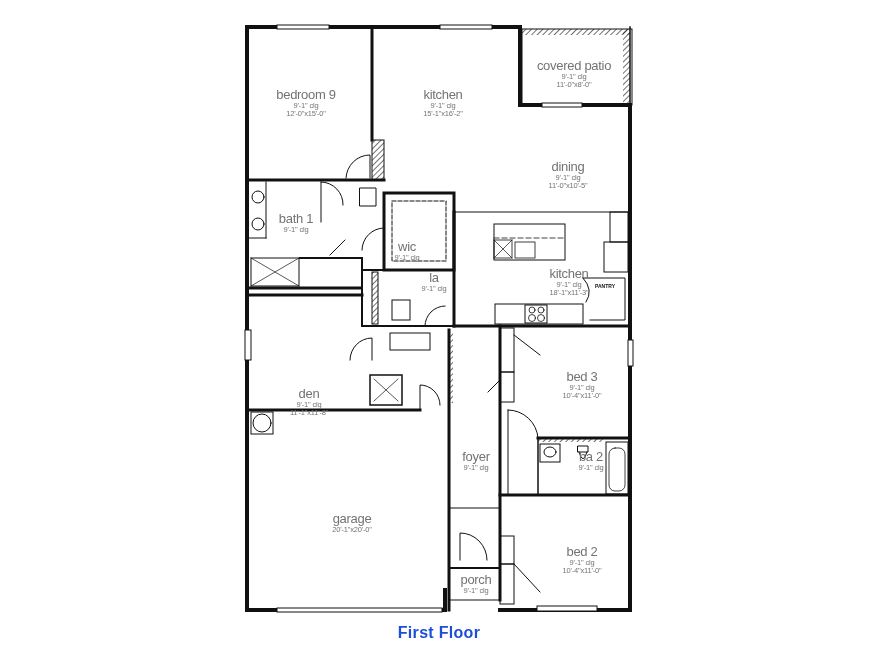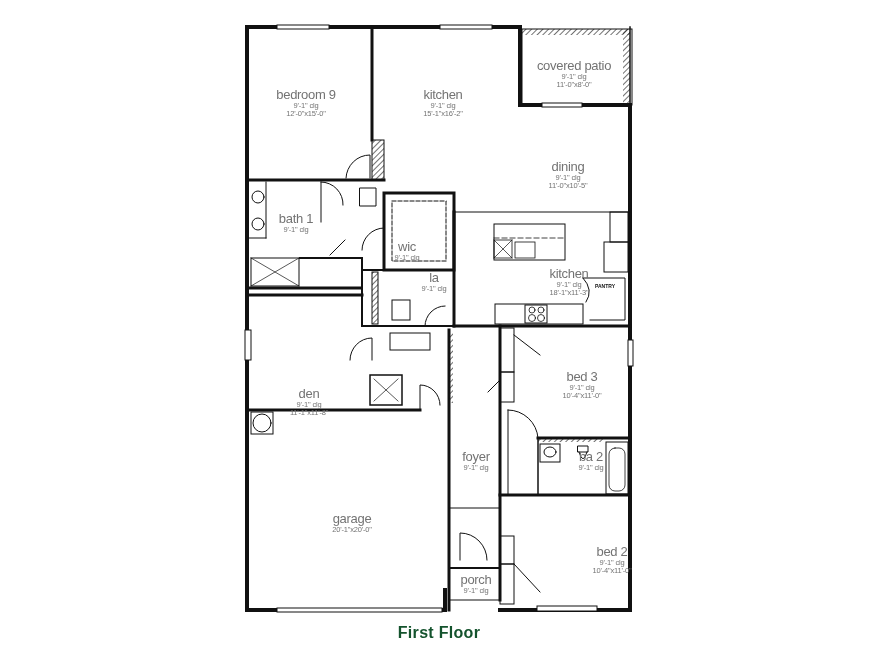--- a/index.html
+++ b/index.html
@@ -2,21 +2,21 @@
 <html><head>
 <meta charset="utf-8">
 <style>
   html, body { margin:0; padding:0; background:#ffffff; }
   body { width:878px; height:658px; position:relative; overflow:hidden; font-family:"Liberation Sans", sans-serif; }
   #plan { position:absolute; left:0; top:0; width:878px; height:658px; }
   .room-label { position:absolute; text-align:center; color:#737373; line-height:1.05; transform:translateX(-50%); white-space:nowrap; }
   .room-name { font-size:13px; font-family:"Liberation Sans Narrow","Liberation Sans", sans-serif; letter-spacing:-0.3px; display:block; }
   .room-clg, .room-dim { font-size:7.5px; display:block; letter-spacing:-0.2px; }
   .pantry { position:absolute; font-size:5px; font-weight:bold; color:#111; transform:translateX(-50%); }
-  .caption { position:absolute; left:439px; top:624px; transform:translateX(-50%); font-size:16px; font-weight:bold; color:#14532d; letter-spacing:0.3px; }
+  .caption { position:absolute; left:439px; top:624px; transform:translateX(-50%); font-size:16px; font-weight:bold; color:#1d4ed8; letter-spacing:0.3px; }
 </style>
 </head>
 <body>
 
 <div id="plan">
 <svg width="878" height="658" viewBox="0 0 878 658">
   <defs>
     <pattern id="hatch" width="4" height="4" patternUnits="userSpaceOnUse" patternTransform="rotate(45)">
       <line x1="0" y1="0" x2="0" y2="4" stroke="#111" stroke-width="1.2"></line>
     </pattern>
@@ -183,21 +183,21 @@
   <span class="room-clg">9'-1" clg</span>
 </div>
 <div class="room-label" style="left:476px;top:450px;">
   <span class="room-name">foyer</span>
   <span class="room-clg">9'-1" clg</span>
 </div>
 <div class="room-label" style="left:352px;top:512px;">
   <span class="room-name">garage</span>
   <span class="room-dim">20'-1"x20'-0"</span>
 </div>
-<div class="room-label" style="left:582px;top:545px;margin-left:30px;">
+<div class="room-label" style="left:582px;top:545px;">
   <span class="room-name">bed 2</span>
   <span class="room-clg">9'-1" clg</span>
   <span class="room-dim">10'-4"x11'-0"</span>
 </div>
 <div class="room-label" style="left:476px;top:573px;">
   <span class="room-name">porch</span>
   <span class="room-clg">9'-1" clg</span>
 </div>
 
 <div class="pantry" style="left:605px;top:283px;">PANTRY</div>

